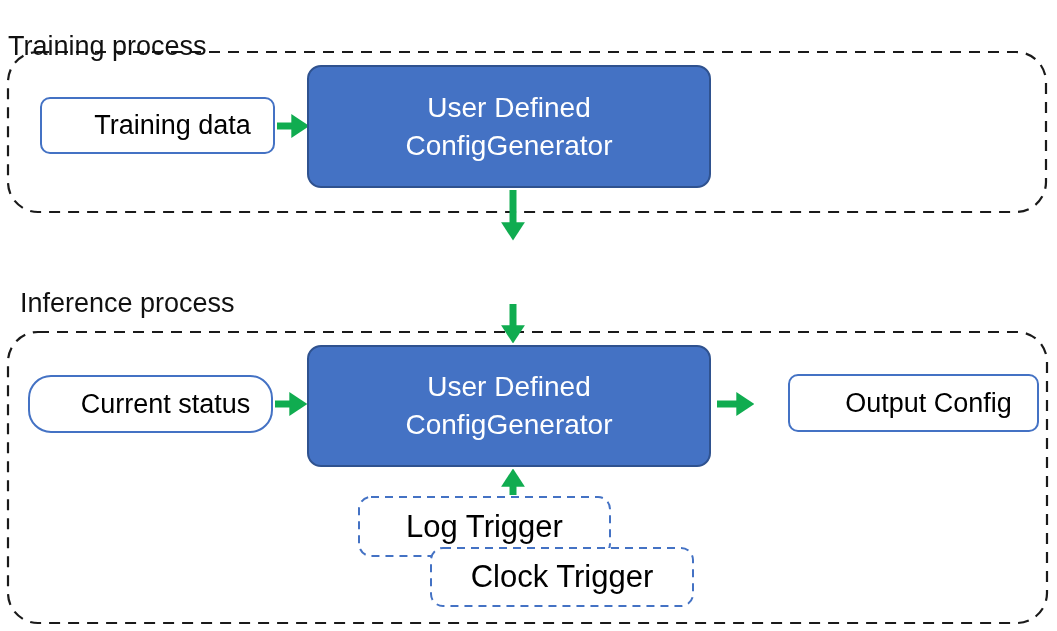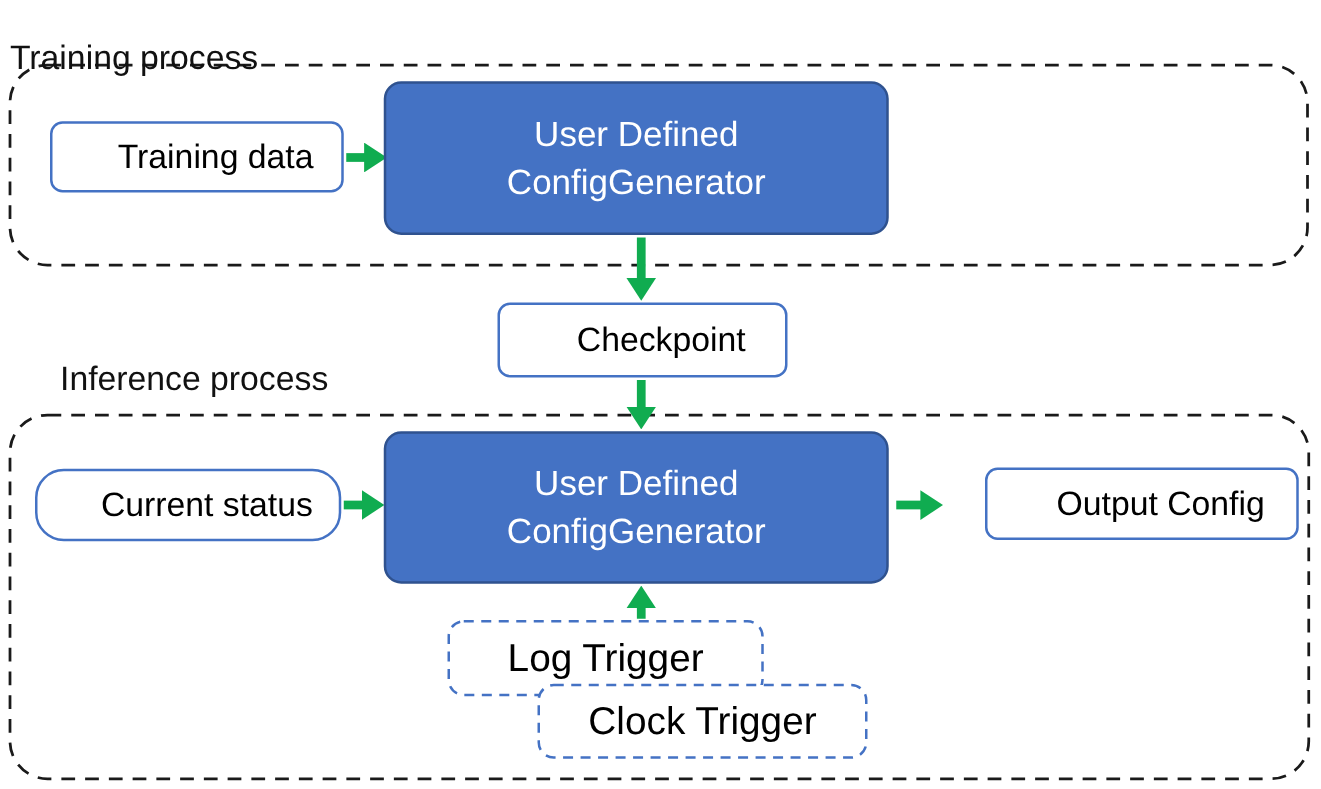--- a/index.html
+++ b/index.html
@@ -85,34 +85,31 @@
     <line x1="513" y1="304" x2="513" y2="326" stroke="#10AC50" stroke-width="7" marker-end="url(#ah)"></line>
     <line x1="275" y1="404" x2="290" y2="404" stroke="#10AC50" stroke-width="7" marker-end="url(#ah)"></line>
     <line x1="717" y1="404" x2="737" y2="404" stroke="#10AC50" stroke-width="7" marker-end="url(#ah)"></line>
     <line x1="513" y1="495" x2="513" y2="486" stroke="#10AC50" stroke-width="7" marker-end="url(#ah)"></line>
 
     <rect x="359" y="497" width="251" height="59" rx="12" ry="12" fill="#ffffff" stroke="#4472C4" stroke-width="2" stroke-dasharray="8 6"></rect>
     <rect x="431" y="548" width="262" height="58" rx="12" ry="12" fill="#ffffff" stroke="#4472C4" stroke-width="2" stroke-dasharray="8 6"></rect>
   </svg>
 
   <div class="section-label" style="left:8px; top:3px;margin-top:28px;">Training process</div>
-  <div class="section-label" style="left:20px; top:288px;margin-left:28px;">Inference process</div>
+  <div class="section-label" style="left:20px; top:288px;">Inference process</div>
 
   <div class="box light" style="left:40px; top:97px; width:235px; height:57px;">
     <span>Training data</span>
   </div>
 
   <div class="box blue" style="left:307px; top:65px; width:404px; height:123px;">
     <span>User Defined</span>
     <span>ConfigGenerator</span>
   </div>
 
-  <div class="box light" style="left:398px; top:242px; width:232px; height:60px;">
-    <span>Checkpoint</span>
-  </div>
 
   <div class="box light" style="left:28px; top:375px; width:245px; height:58px;border-radius:23px;">
     <span>Current status</span>
   </div>
 
   <div class="box blue" style="left:307px; top:345px; width:404px; height:122px;">
     <span>User Defined</span>
     <span>ConfigGenerator</span>
   </div>
 

